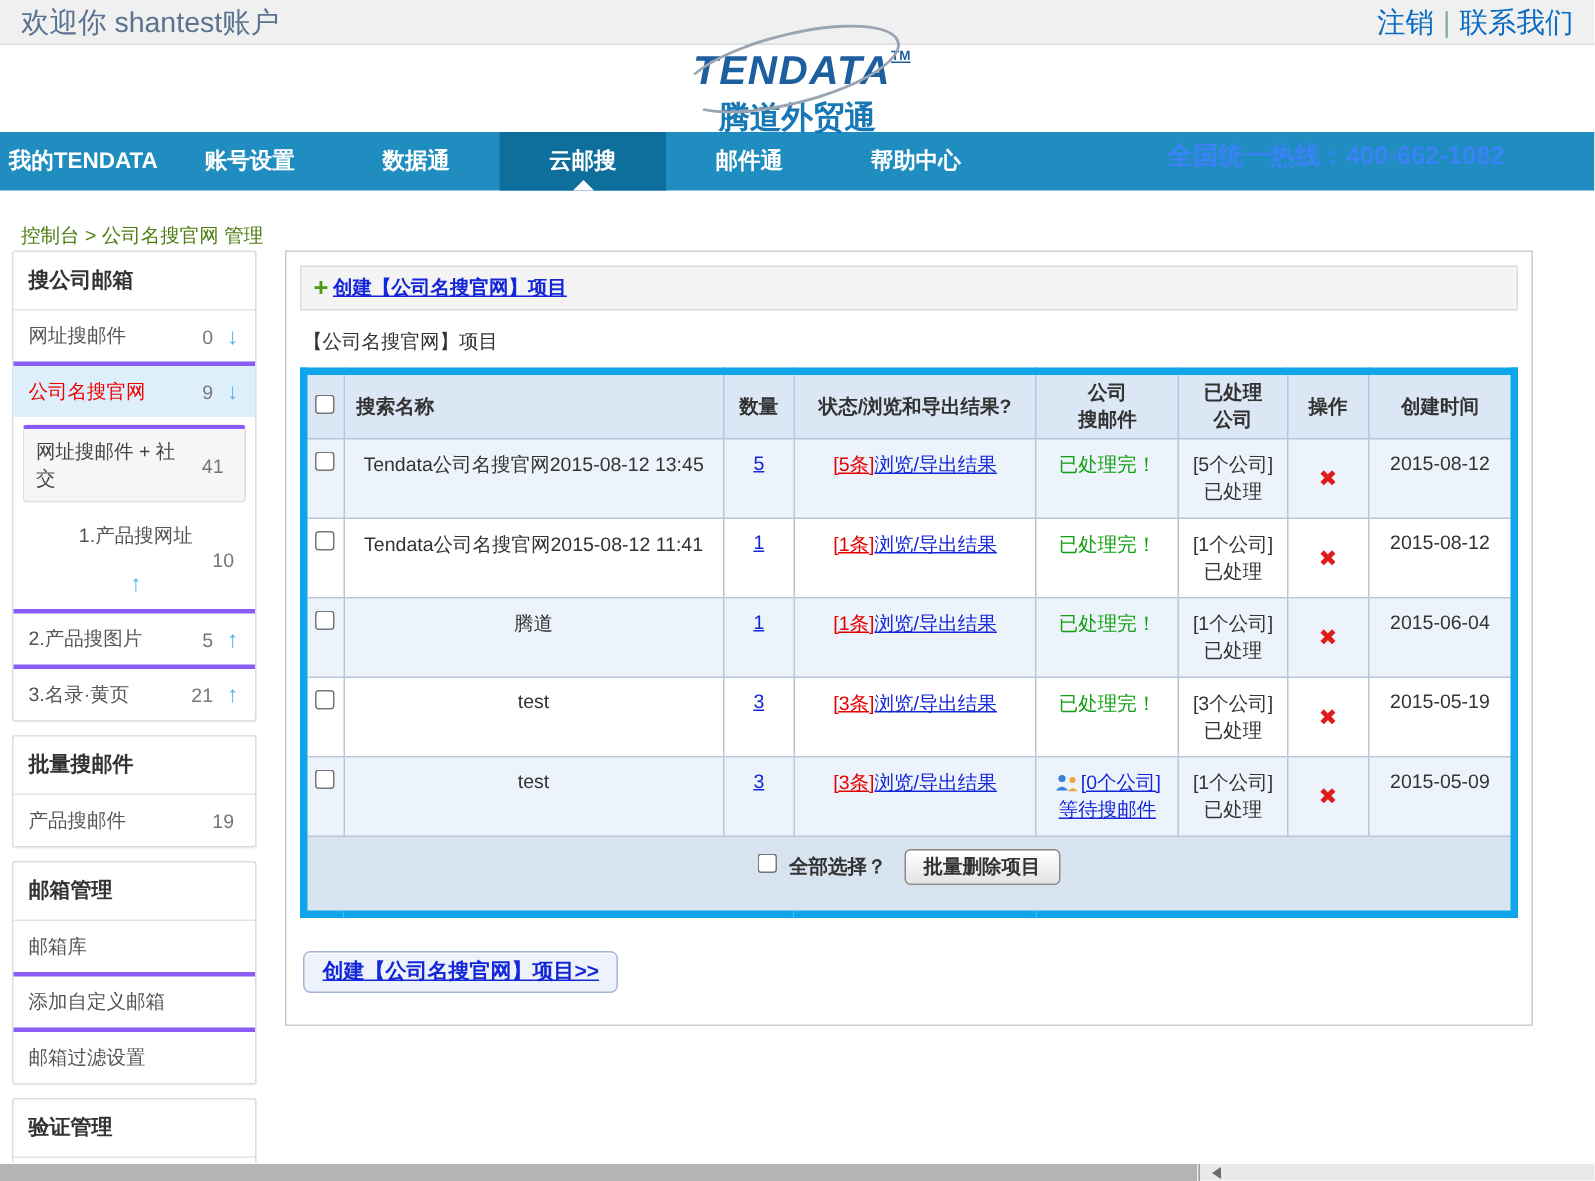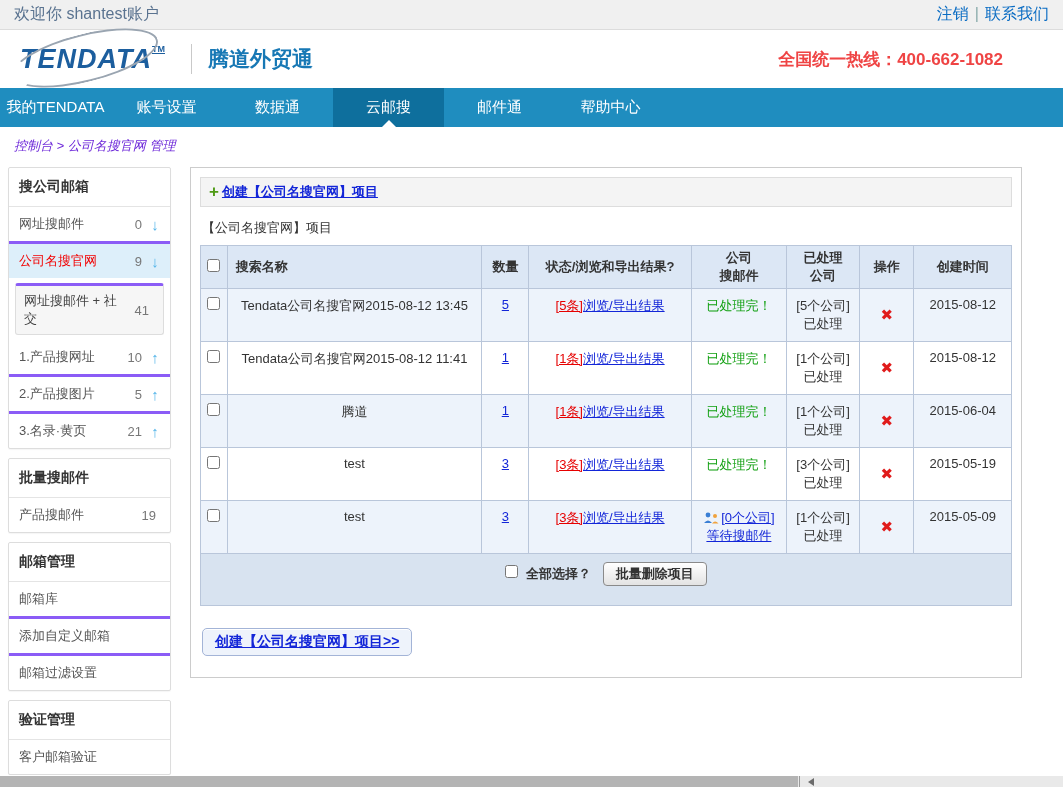--- a/index.html
+++ b/index.html
@@ -2,80 +2,80 @@
 <html><head>
 <meta charset="utf-8">
 <style>
   * { margin:0; padding:0; box-sizing:border-box; }
   html,body { width:1063px; height:787px; overflow:hidden; background:#fff;
     font-family:"Liberation Sans","DejaVu Sans",sans-serif; }
   a { text-decoration:underline; cursor:pointer; }
 
   
   .topbar { height:30px; background:#f0f0f0; border-bottom:1px solid #dcdcdc;
-    display:flex; align-items:center; padding:0 14px; font-size:16px; }
+    display:flex; align-items:center; padding:0 14px; font-size:19px; }
   .topbar .welcome { color:#5a7390; }
   .topbar-right { margin-left:auto; color:#5a7390; }
   .topbar-right a { color:#0a6cc3; text-decoration:none; }
   .topbar-right .sep { margin:0 6px; color:#8aa; }
 
   
-  .brandbar { height:58px; background:#fff; display:flex; align-items:center; padding:0 14px; }
+  .brandbar { height:58px; background:#fff; display:flex; align-items:center; padding:0 14px;flex-direction:column; }
   .logo { position:relative; display:flex; align-items:flex-start; margin-left:6px; }
   .logo-text { font-size:27px; font-weight:bold; font-style:italic; color:#1c5e9e;
     letter-spacing:1px; line-height:34px; }
   .logo-tm { font-size:9px; font-weight:bold; color:#1c5e9e; margin-top:2px;text-decoration:underline; }
   .swoosh { position:absolute; left:-10px; top:-8px; width:150px; height:48px;
     border:2px solid #9aa5b1; border-left-color:transparent; border-radius:50%;
     transform:rotate(-14deg); pointer-events:none; }
   .brand-sep { width:1px; height:30px; background:#c9c9c9; margin:0 16px 0 26px; }
   .product-name { font-size:21px; font-weight:bold; color:#1778b5; }
-  .hotline { margin-left:auto; margin-right:46px; font-size:17px; font-weight:bold; color:#ef4444; }
+  .hotline { margin-left:auto; margin-right:46px; font-size:17px; font-weight:bold; color:#3b82f6; }
 
   
   .nav { height:39px; background:#1f8dbf; display:flex; }
   .nav-tab { width:111px; height:39px; display:flex; align-items:center; justify-content:center;
-    color:#fff; font-size:15px; cursor:pointer; position:relative; }
+    color:#fff; font-size:15px; cursor:pointer; position:relative;font-weight:bold; }
   .nav-tab.active { background:#0e6f9d; }
   .nav-tab .notch { position:absolute; bottom:0; left:50%; margin-left:-7px; width:0; height:0;
     border-left:7px solid transparent; border-right:7px solid transparent; border-bottom:7px solid #fff; }
 
   
-  .breadcrumb { height:37px; line-height:37px; padding:0 14px; font-size:13px; color:#6d28d9;font-style:italic; }
+  .breadcrumb { height:37px; line-height:37px; padding:11px 14px; font-size:13px; color:#4d7c0f; }
 
   
   .content { display:flex; padding:3px 14px 0 8px; }
   aside { width:163px; flex:none; }
   .side-box { background:#fff; border:1px solid #ddd; border-radius:2px; margin-bottom:9px;
     box-shadow:0 1px 1px rgba(0,0,0,0.04); }
   .side-title { padding:10px 10px; font-size:14px; font-weight:bold; color:#333;
     border-bottom:1px solid #e4e4e4; }
   .side-item { display:flex; align-items:center; padding:8px 8px 8px 10px; font-size:13px;
     color:#555; cursor:pointer; }
   .side-box .side-item + .side-item { border-top:3px solid #8b5cf6; }
   .side-item .cnt { margin-left:auto; color:#777; padding-right:6px; }
   .side-item .arr { width:14px; text-align:center; font-weight:bold; font-size:15px; color:#55b5e9; }
   .side-item.active { background:#ddeffa; }
   .side-item.active .lbl { color:#f20000; }
   .side-item.boxed { margin:5px 6px; padding:6px 8px; background:#f6f6f6; border:1px solid #ddd;
     border-radius:3px; color:#444; }
-  .side-box .side-item.boxed + .side-item { border-top:none; }
+  .side-box .side-item.boxed + .side-item { border-top:none;flex-direction:column; }
   .side-item.boxed .cnt { margin-left:8px; }
 
   
   main { width:832px; margin-left:19px; background:#fff; border:1px solid #ccc; padding:9px;
     align-self:flex-start; }
   .create-bar { background:#f4f4f4; border:1px solid #ddd; padding:5px 8px; font-size:13px;
     display:flex; align-items:center; }
   .plus-icon { color:#4e9a14; font-weight:900; font-size:17px; margin-right:3px; line-height:14px; }
   .create-bar a { color:#1326d8; font-weight:bold; }
   .list-title { font-size:13px; color:#333; padding:12px 2px 8px 2px; }
 
   table.projects { width:100%; border-collapse:collapse; font-size:13px; color:#333;
-    border:1px solid #0ea5e9; }
+    border:5px solid #0ea5e9; }
   table.projects th, table.projects td { border:1px solid #b9c6da; }
   table.projects thead th { background:#dce7f5; font-weight:bold; height:40px;
     text-align:center; padding:3px 4px; }
   table.projects thead th.name-h { text-align:left; padding-left:8px; }
   table.projects tbody td { height:52px; vertical-align:top; padding:8px 5px; text-align:center; }
   td.name-c { text-align:left; padding-left:8px; width:248px; word-break:break-all; }
   col.c-check { width:26px; } col.c-count { width:46px; } col.c-status { width:158px; }
   col.c-email { width:93px; } col.c-proc { width:71px; } col.c-act { width:53px; }
   col.c-date { width:95px; }
   tr.alt td { background:#edf3fb; }

